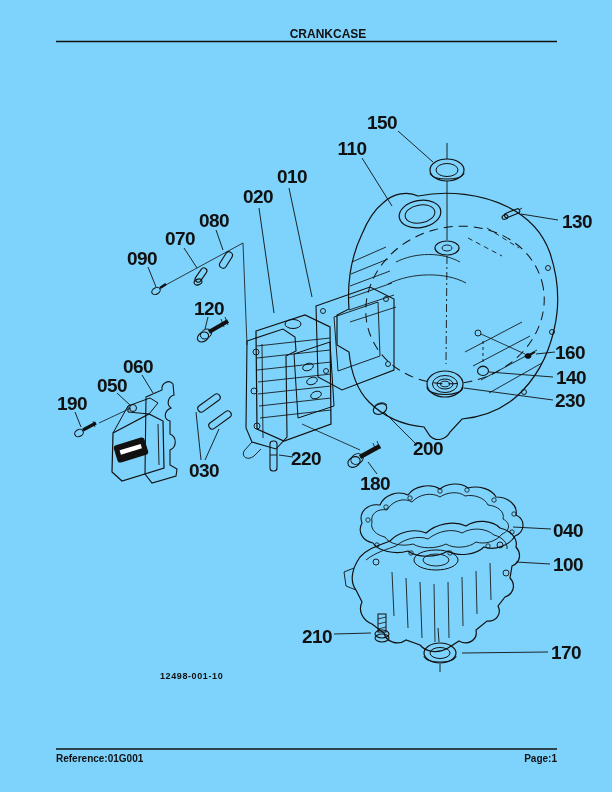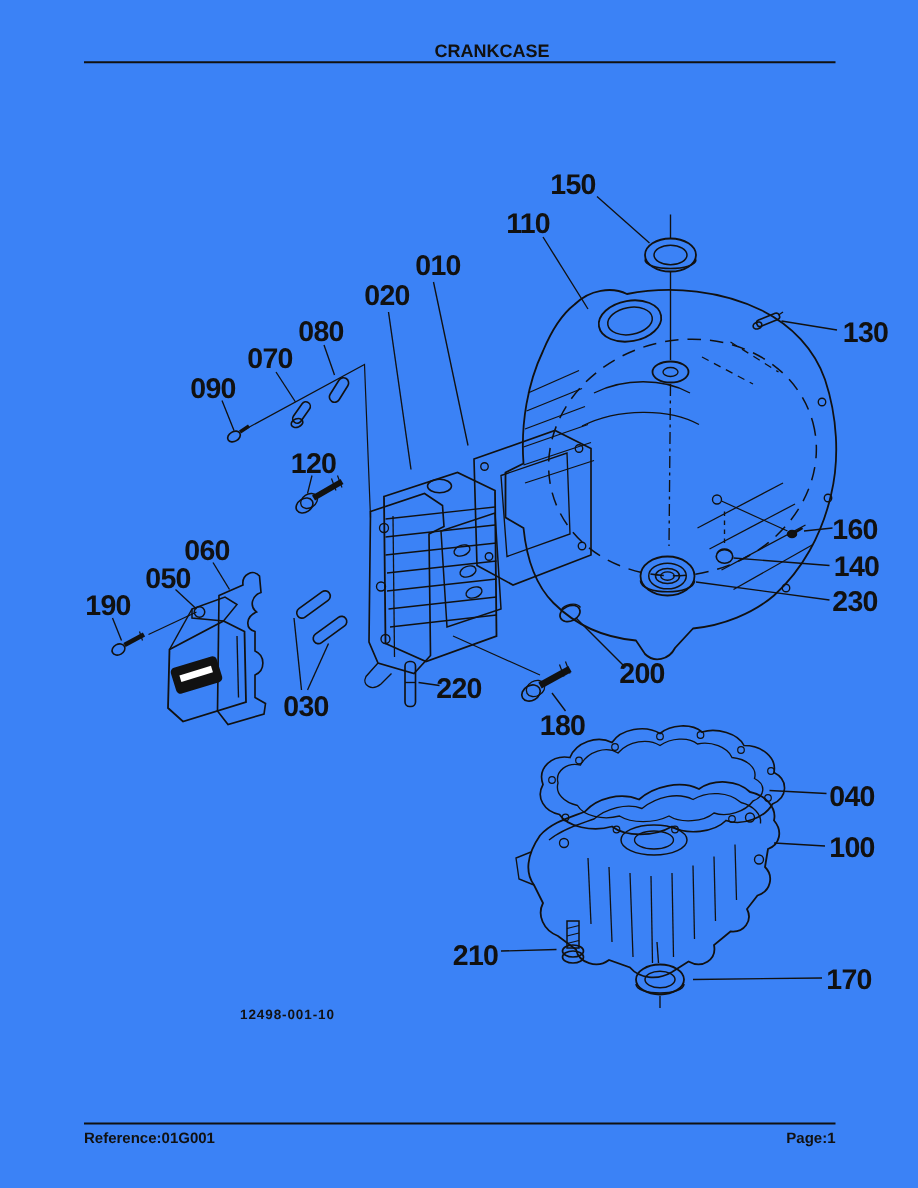--- a/index.html
+++ b/index.html
@@ -1,20 +1,20 @@
 <!DOCTYPE html>
 <html><head>
 <meta charset="utf-8">
 <style>
   html,body{margin:0;padding:0;background:#e8e8e8;}
   .page{
     position:relative;
     width:612px;height:792px;
     margin:0 auto;
-    background:#3b82f6;
+    background:#7dd3fc;
     font-family:"Liberation Sans", sans-serif;
     overflow:hidden;
   }
   svg{display:block;}
   .callout{
     font-family:"Liberation Sans", sans-serif;
     font-weight:bold;
     font-size:19px;
     letter-spacing:-0.5px;
     fill:#111;

